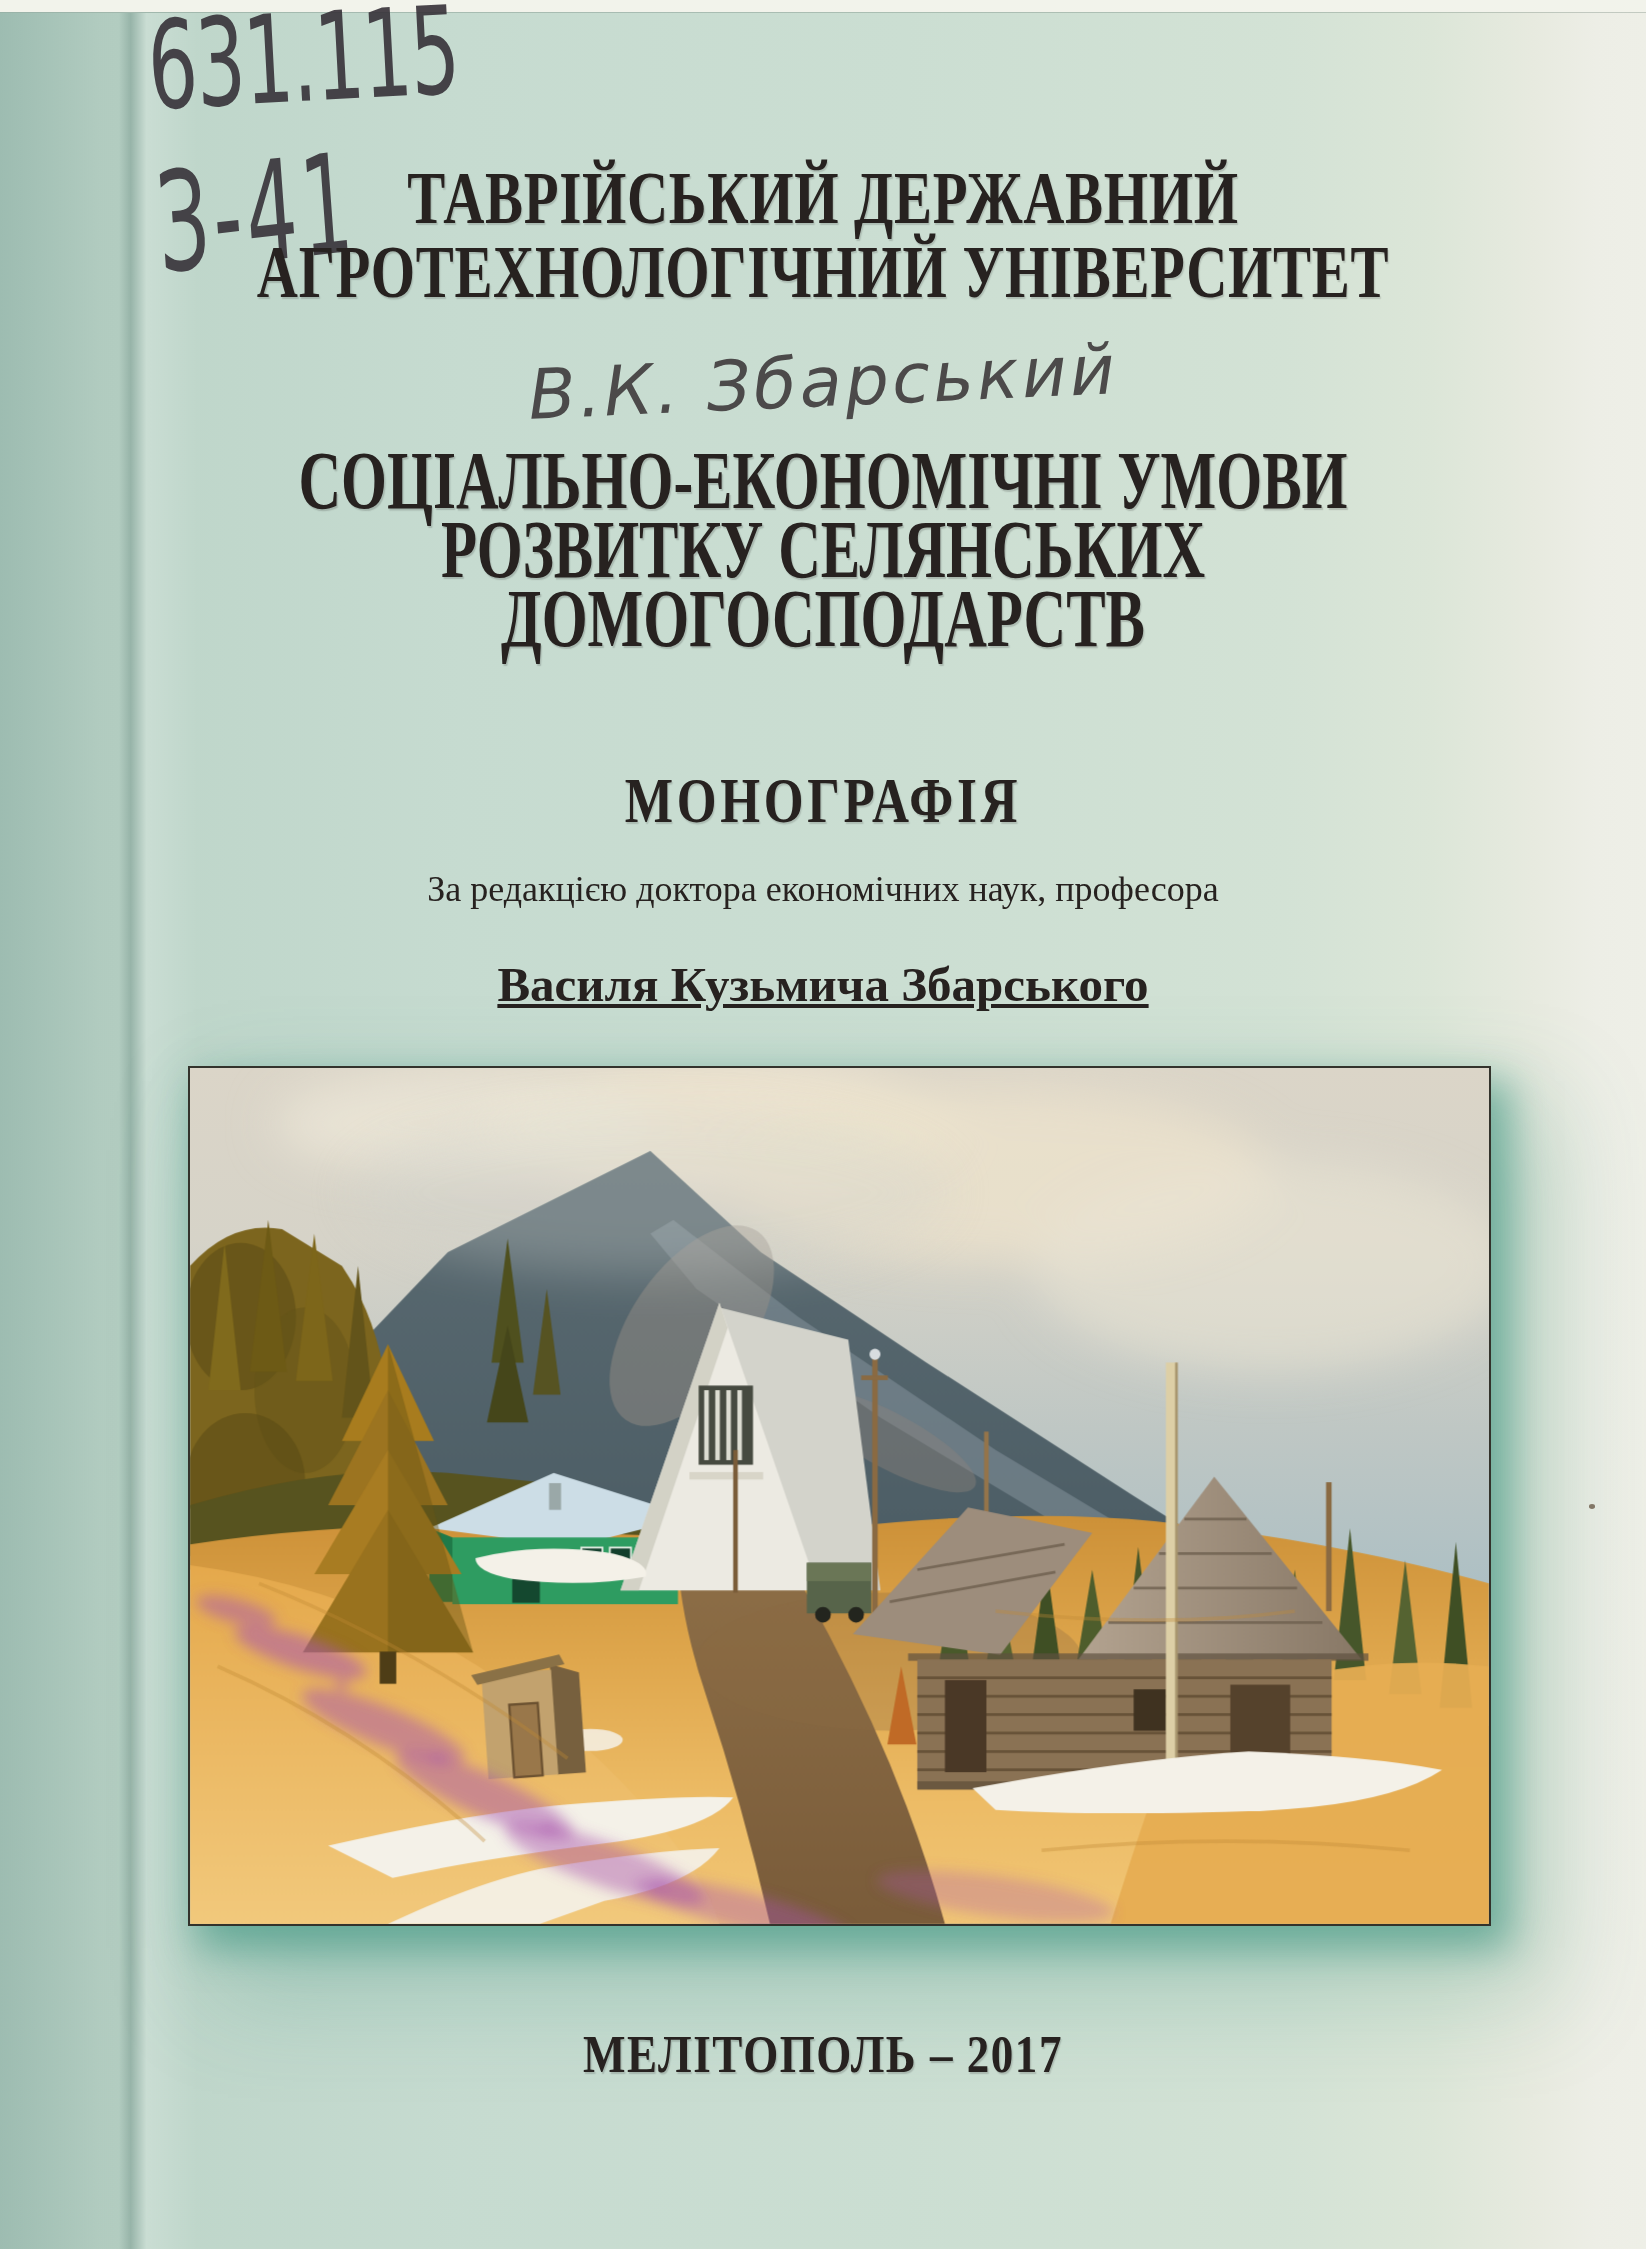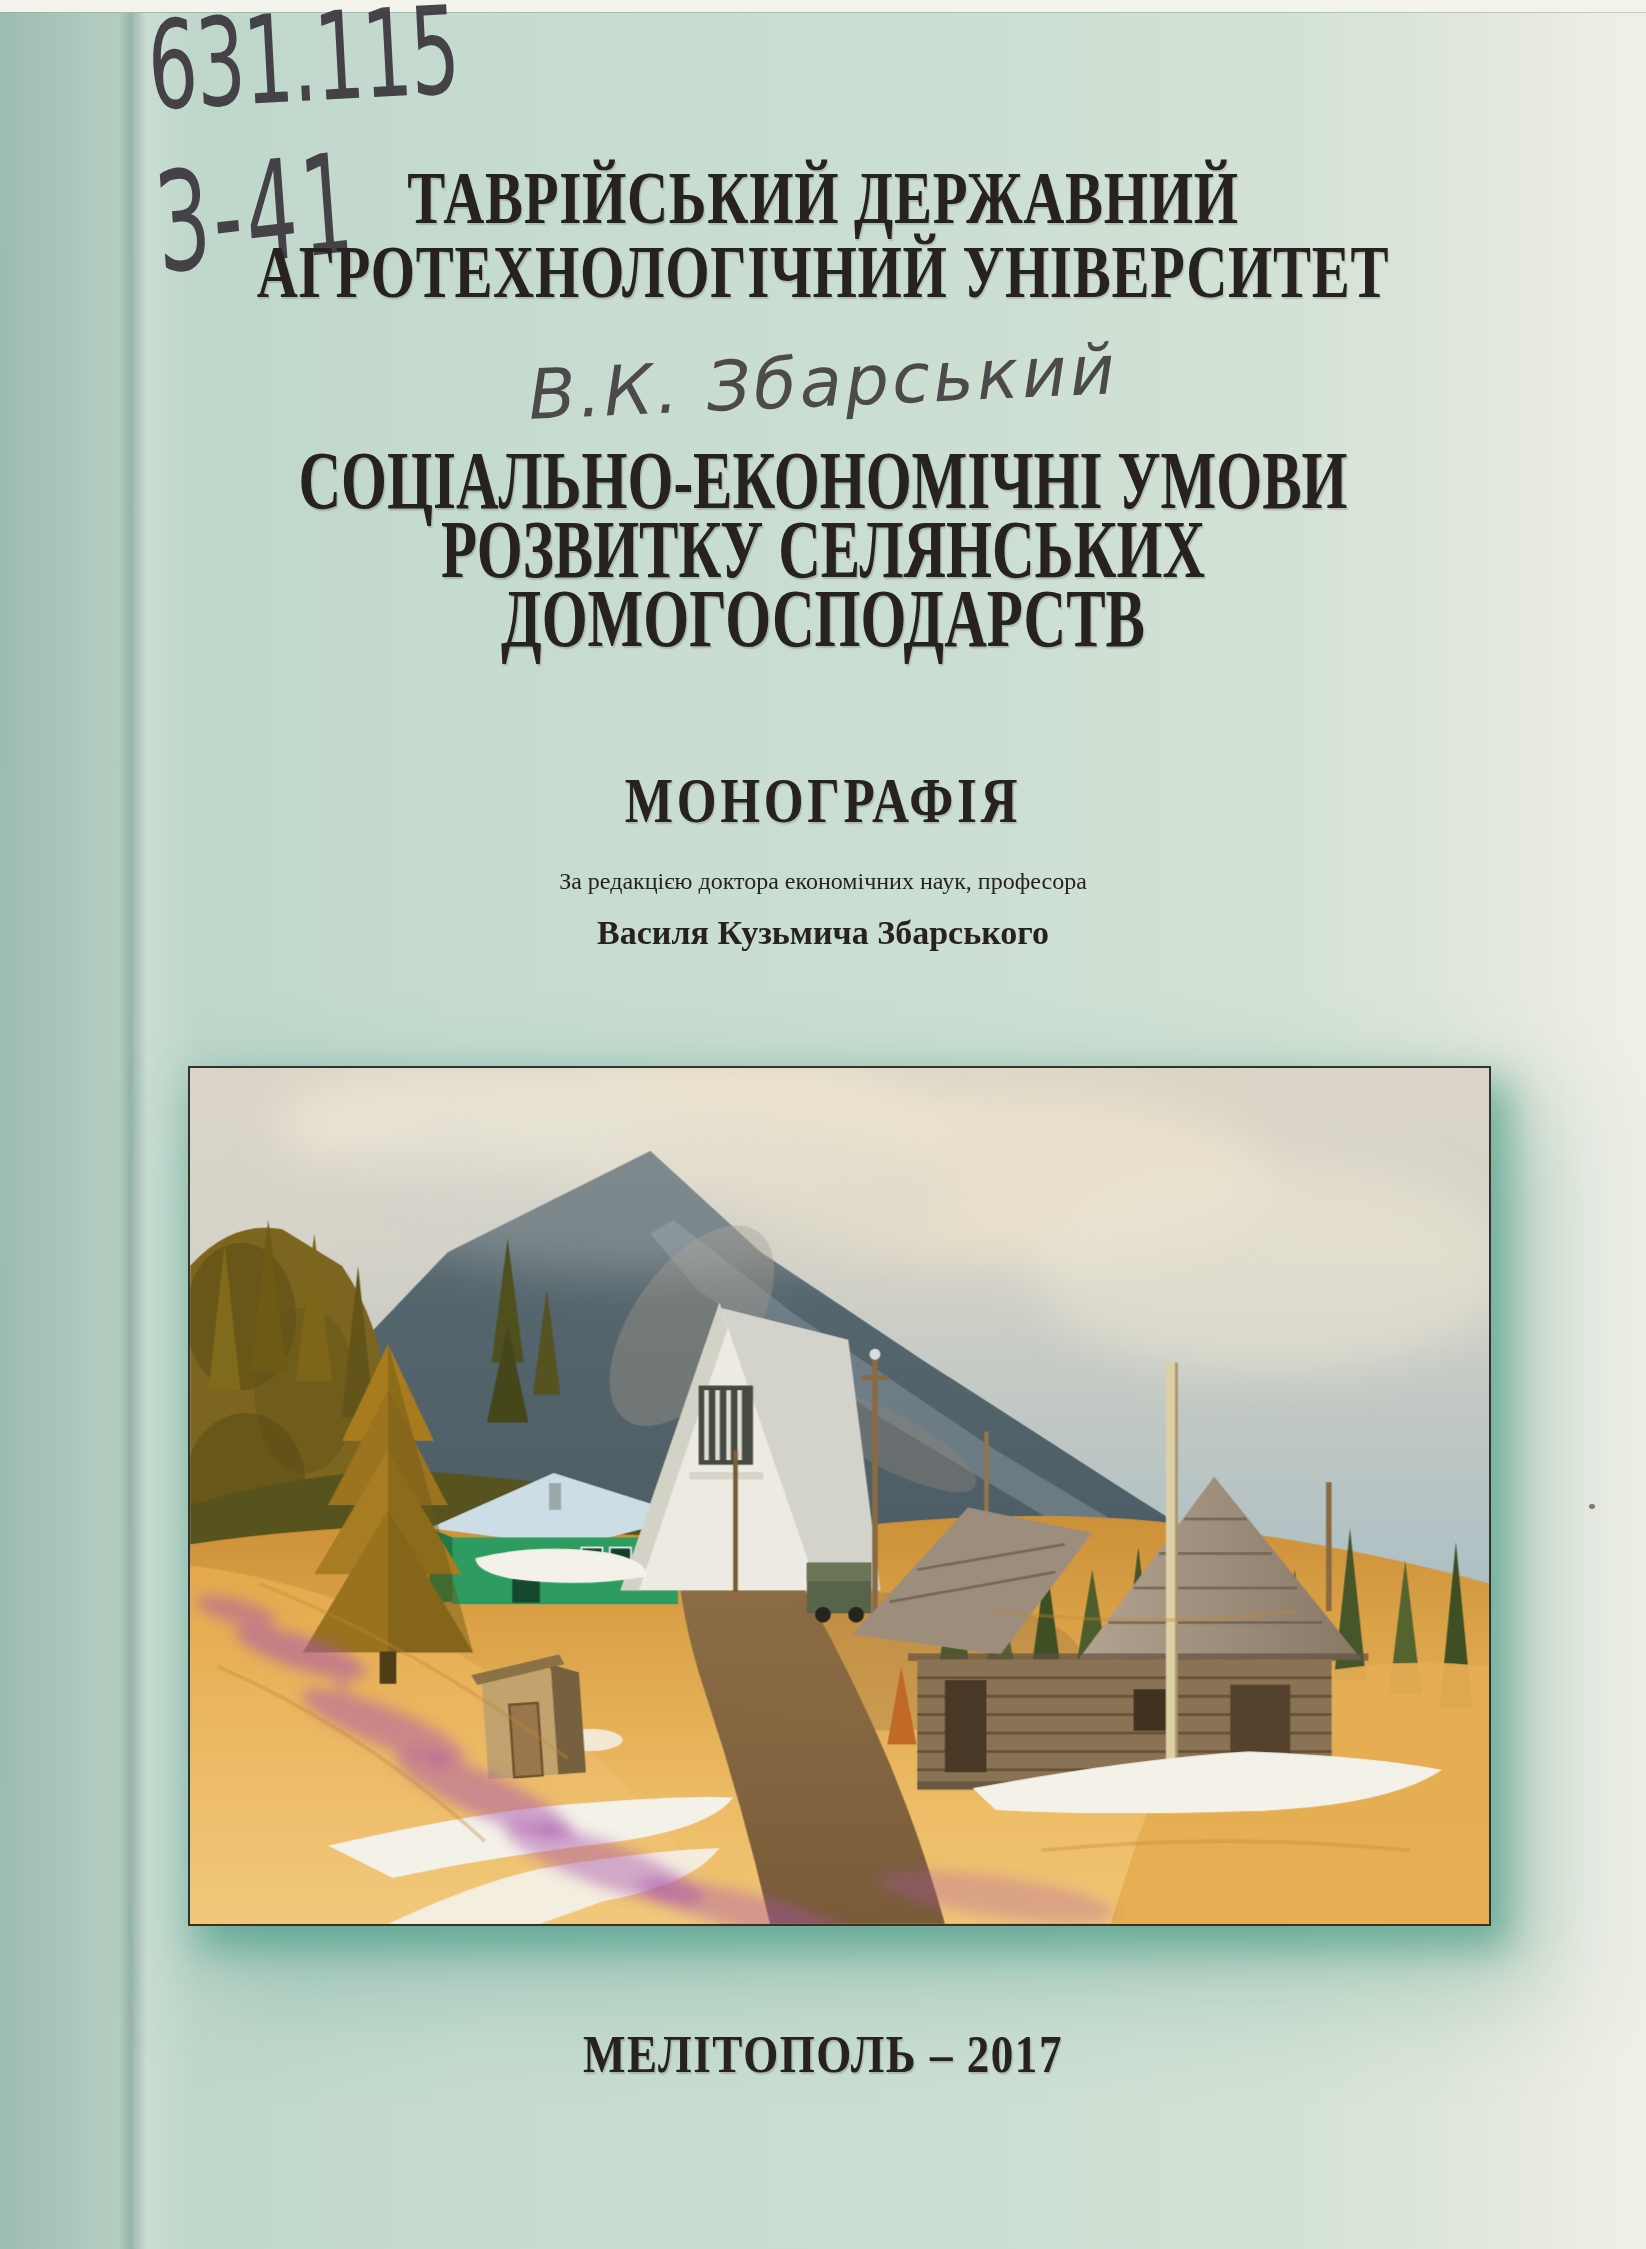--- a/index.html
+++ b/index.html
@@ -24,22 +24,22 @@
   }
   .callnum-l1{font-size:122px;line-height:1;letter-spacing:-2.8px;transform:scaleX(.64);transform-origin:left top;}
   .callnum-l2{font-size:138px;line-height:1;letter-spacing:7.4px;margin-top:28.5px;transform:scaleX(.58) rotate(-2deg);transform-origin:left top;}
   .university{top:162px;font-size:73px;font-weight:bold;line-height:74px;letter-spacing:0.9px;transform:scaleX(.78);text-shadow:1.4px 1.8px 1.4px rgba(40,40,40,.18);}
   .author-hand{
     top:342px;font-family:"DejaVu Sans",sans-serif;font-style:italic;
     font-size:69px;color:#3b3638;letter-spacing:3.2px;transform:rotate(-2.5deg);opacity:.88;
   }
   .title{top:446px;font-size:82px;font-weight:bold;line-height:69px;transform:scaleX(.72);text-shadow:1.8px 2.3px 1.4px rgba(40,40,40,.2);}
   .genre{top:764px;font-size:64px;font-weight:bold;letter-spacing:4.6px;transform:scaleX(.8);text-shadow:1.4px 1.8px 1.4px rgba(40,40,40,.18);}
-  .editor-intro{top:868px;font-size:24px;font-family:Liberation Serif, serif;}
-  .editor-name{top:914px;font-size:34px;font-weight:bold;}
+  .editor-intro{top:868px;font-size:36px;font-family:Liberation Serif, serif;}
+  .editor-name{top:956px;font-size:49px;font-weight:bold;text-decoration:underline;}
   .imprint{top:2024px;font-size:53px;font-weight:bold;letter-spacing:1.8px;transform:scaleX(.85);text-shadow:1.4px 1.8px 1.4px rgba(40,40,40,.2);}
   .photo-frame{
     position:absolute;left:188px;top:1066px;width:1299px;height:856px;
     border:2.8px solid #33332c;box-sizing:content-box;background:#cfcabc;
     box-shadow:14px 18.4px 37px 4.6px rgba(48,142,120,.55),41px 53px 97px 18.4px rgba(70,150,130,.28);
   }
   .photo-frame svg{display:block;width:100%;height:100%;}
   .speck{position:absolute;left:1589px;top:1504px;width:6.4px;height:4.6px;border-radius:50%;background:#6a5a48;opacity:.8;}
 </style>
 </head>

